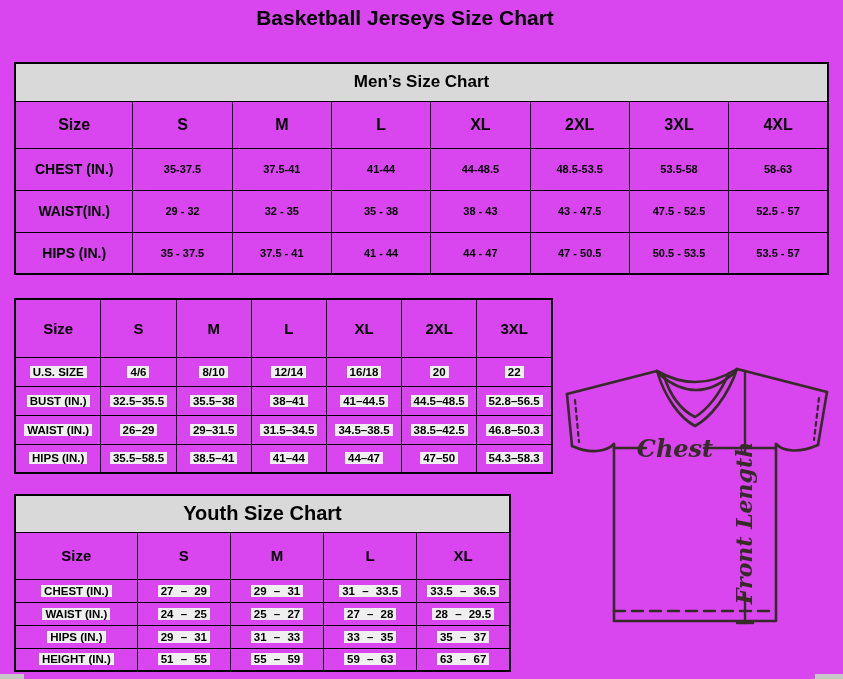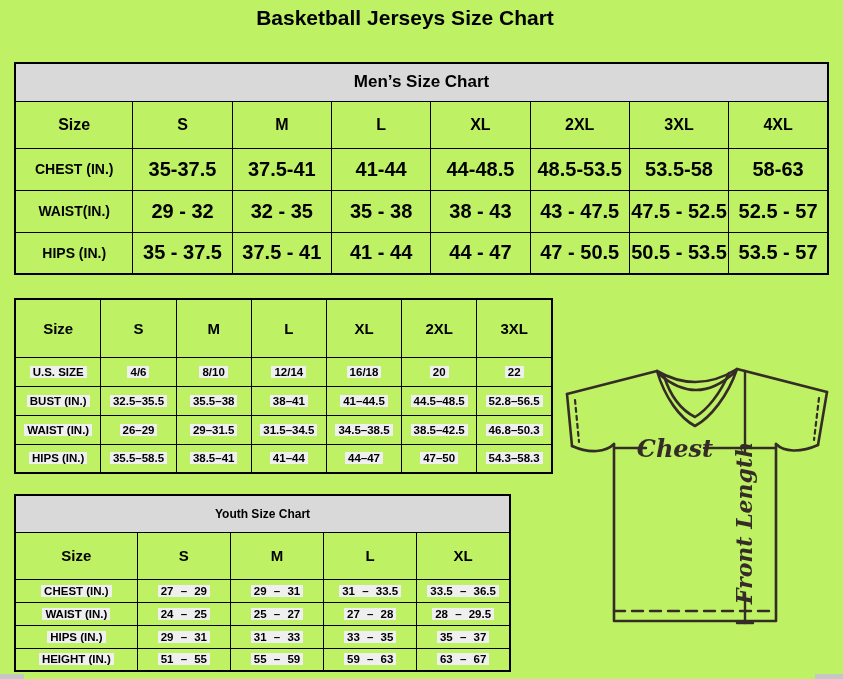--- a/index.html
+++ b/index.html
@@ -1,17 +1,17 @@
 <!DOCTYPE html>
 <html style="--header-bg: #d9d9d9; --line: #352c27; --highlight: #efefef;"><head>
 <meta charset="utf-8">
 <style>
   html,body{margin:0;padding:0;background:#ffffff;}
   #stage{
-    position:relative;width:843px;height:679px;background:#bef264;overflow:hidden;
+    position:relative;width:843px;height:679px;background:#d946ef;overflow:hidden;
     font-family:"Liberation Sans",sans-serif;color:#000;
   }
   
   #page-title{
     position:absolute;left:0;top:6px;width:810px;text-align:center;
     font-size:21px;font-weight:bold;letter-spacing:0;
   }
   
   .size-table{
     position:absolute;border-collapse:collapse;table-layout:fixed;
@@ -23,34 +23,34 @@
   }
   .size-table tr.t-title th{
     background:var(--header-bg,#d9d9d9);
   }
   #mens-table{left:14px;top:62px;width:815px;height:213px;}
   #mens-table tr.t-title{height:38px;}
   #mens-table tr.t-title th{font-size:17px;}
   #mens-table tr.t-cols{height:47px;}
   #mens-table tr.t-cols th{font-size:16px;}
   #mens-table tr.t-row{height:42px;}
-  #mens-table tr.t-row th,#mens-table tr.t-row td{font-size:20px;}
+  #mens-table tr.t-row th,#mens-table tr.t-row td{font-size:11px;}
   #mens-table tr.t-row th{font-size:14px;}
 
   #womens-table{left:14px;top:298px;width:539px;height:176px;}
   #womens-table tr.t-title{height:40px;}
   #womens-table tr.t-title th{font-size:16px;}
   #womens-table tr.t-cols{height:45px;}
   #womens-table tr.t-cols th{font-size:15px;}
   #womens-table tr.t-row{height:22px;}
   #womens-table tr.t-row th,#womens-table tr.t-row td{font-size:11.5px;margin-left:24px;}
 
   #youth-table{left:14px;top:494px;width:497px;height:176px;}
   #youth-table tr.t-title{height:37px;}
-  #youth-table tr.t-title th{font-size:12px;}
+  #youth-table tr.t-title th{font-size:20px;}
   #youth-table tr.t-cols{height:47px;}
   #youth-table tr.t-cols th{font-size:15px;}
   #youth-table tr.t-row{height:23px;}
   #youth-table tr.t-row th,#youth-table tr.t-row td{font-size:11.5px;}
   #youth-table tr.t-row td{word-spacing:4px;margin-left:40px;}
 
   
   .hl-table tr.t-row span{background:var(--highlight,#efefef);padding:0 3px;}
 
   

